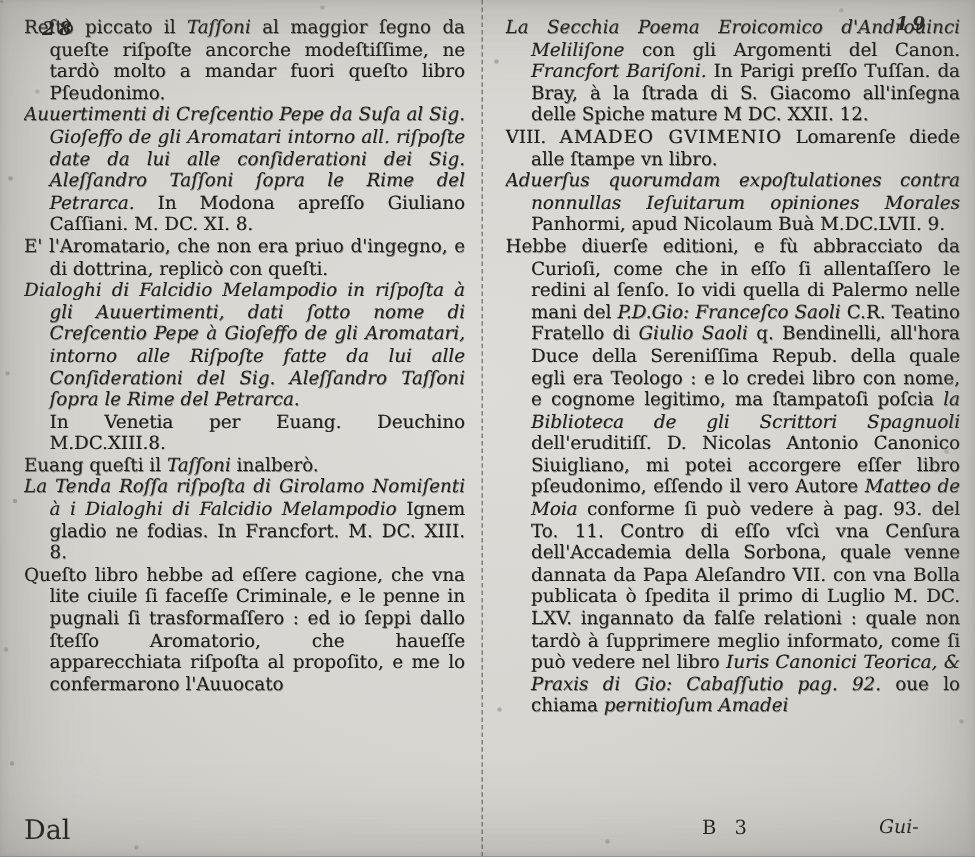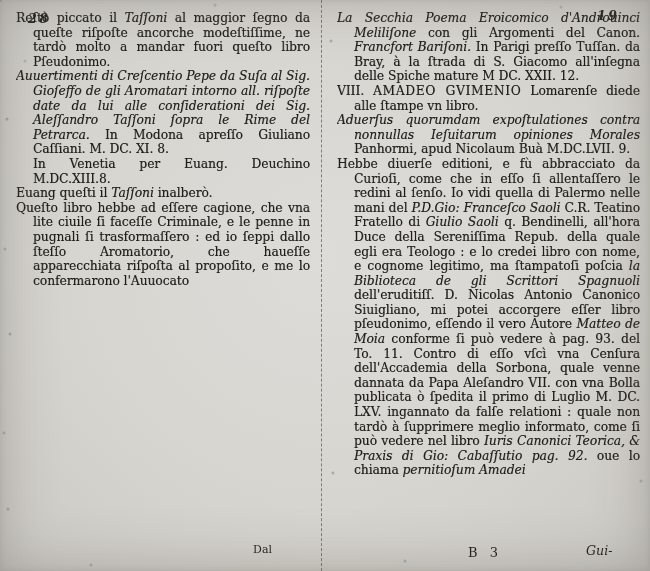--- a/index.html
+++ b/index.html
@@ -29,39 +29,42 @@
   .col{position:absolute;top:11px;height:516px;overflow:hidden;
     text-align:justify;font-size:12.2px;line-height:14.6px;
     text-shadow:.4px .4px .3px rgba(32,30,27,.45);}
   #col-left{left:16px;width:294px;}
   #col-right{left:337px;width:303px;}
   .para{margin:0;padding-left:17px;text-indent:-17px;}
   .para.in{text-indent:0;}
   .s-i{font-style:italic;}
   .s-c{letter-spacing:.7px;}
   .catchword-left{position:absolute;left:16px;top:543px;width:256px;
-    text-align:right;font-size:11px;}
+    text-align:left;font-size:18px;}
   .sig{position:absolute;left:468px;top:545px;font-size:13px;letter-spacing:4px;}
   .catchword-right{position:absolute;left:586px;top:543px;font-size:12.6px;font-style:italic;}
 </style>
 </head>
 <body>
 
 <div class="page" style="color: rgb(32, 30, 27);">
   <div class="speckles"></div>
   <div class="divider"></div>
 
   <div class="pagenum" id="pn-left">28</div>
   <div class="pagenum" id="pn-right">19</div>
 
   <div class="col" id="col-left">
       <p class="para"><span class="seg s-r">Reſtò piccato il </span><span class="seg s-i">Taſſoni</span><span class="seg s-r"> al maggior ſegno da queſte riſpoſte ancorche modeſtiſſime, ne tardò molto a mandar fuori queſto libro Pſeudonimo.</span></p>
       <p class="para"><span class="seg s-i">Auuertimenti di Creſcentio Pepe da Suſa al Sig. Gioſeffo de gli Aromatari intorno all. riſpoſte date da lui alle conſiderationi dei Sig. Aleſſandro Taſſoni ſopra le Rime del Petrarca.</span><span class="seg s-r"> In Modona apreſſo Giuliano Caſſiani. M. DC. XI. 8.</span></p>
+      <p class="para"><span class="seg s-r">E' l'Aromatario, che non era priuo d'ingegno, e di dottrina, replicò con queſti.</span></p>
+      <p class="para"><span class="seg s-i">Dialoghi di Falcidio Melampodio in riſpoſta à gli Auuertimenti, dati ſotto nome di Creſcentio Pepe à Gioſeffo de gli Aromatari, intorno alle Riſpoſte fatte da lui alle Conſiderationi del Sig. Aleſſandro Taſſoni ſopra le Rime del Petrarca.</span></p>
       <p class="para in"><span class="seg s-r">In Venetia per Euang. Deuchino M.DC.XIII.8.</span></p>
       <p class="para"><span class="seg s-r">Euang queſti il </span><span class="seg s-i">Taſſoni</span><span class="seg s-r"> inalberò.</span></p>
+      <p class="para"><span class="seg s-i">La Tenda Roſſa riſpoſta di Girolamo Nomiſenti à i Dialoghi di Falcidio Melampodio </span><span class="seg s-r">Ignem gladio ne fodias. In Francfort. M. DC. XIII. 8.</span></p>
       <p class="para"><span class="seg s-r">Queſto libro hebbe ad eſſere cagione, che vna lite ciuile ſi faceſſe Criminale, e le penne in pugnali ſi trasformaſſero : ed io ſeppi dallo ſteſſo Aromatorio, che haueſſe apparecchiata riſpoſta al propoſito, e me lo confermarono l'Auuocato </span></p>
     </div>
   <div class="col" id="col-right">
       <p class="para"><span class="seg s-i">La Secchia Poema Eroicomico d'Androuinci Meliliſone </span><span class="seg s-r">con gli Argomenti del Canon. </span><span class="seg s-i">Francfort Bariſoni. </span><span class="seg s-r">In Parigi preſſo Tuſſan. da Bray, à la ſtrada di S. Giacomo all'inſegna delle Spiche mature M DC. XXII. 12.</span></p>
       <p class="para"><span class="seg s-r">VIII. </span><span class="seg s-c">AMADEO GVIMENIO</span><span class="seg s-r"> Lomarenſe diede alle ſtampe vn libro.</span></p>
       <p class="para"><span class="seg s-i">Aduerſus quorumdam expoſtulationes contra nonnullas Ieſuitarum opiniones Morales </span><span class="seg s-r">Panhormi, apud Nicolaum Buà M.DC.LVII. 9.</span></p>
       <p class="para"><span class="seg s-r">Hebbe diuerſe editioni, e fù abbracciato da Curioſi, come che in eſſo ſi allentaſſero le redini al ſenſo. Io vidi quella di Palermo nelle mani del </span><span class="seg s-i">P.D.Gio: Franceſco Saoli </span><span class="seg s-r">C.R. Teatino Fratello di </span><span class="seg s-i">Giulio Saoli </span><span class="seg s-r">q. Bendinelli, all'hora Duce della Sereniſſima Repub. della quale egli era Teologo : e lo credei libro con nome, e cognome legitimo, ma ſtampatoſi poſcia </span><span class="seg s-i">la Biblioteca de gli Scrittori Spagnuoli </span><span class="seg s-r">dell'eruditiſſ. D. Nicolas Antonio Canonico Siuigliano, mi potei accorgere eſſer libro pſeudonimo, eſſendo il vero Autore </span><span class="seg s-i">Matteo de Moia </span><span class="seg s-r">conforme ſi può vedere à pag. 93. del To. 11. Contro di eſſo vſcì vna Cenſura dell'Accademia della Sorbona, quale venne dannata da Papa Aleſandro VII. con vna Bolla publicata ò ſpedita il primo di Luglio M. DC. LXV. ingannato da falſe relationi : quale non tardò à ſupprimere meglio informato, come ſi può vedere nel libro </span><span class="seg s-i">Iuris Canonici Teorica, &amp; Praxis di Gio: Cabaſſutio pag. 92. </span><span class="seg s-r">oue lo chiama </span><span class="seg s-i">pernitioſum Amadei</span></p>
     </div>
 
   <div class="catchword-left">Dal</div>

